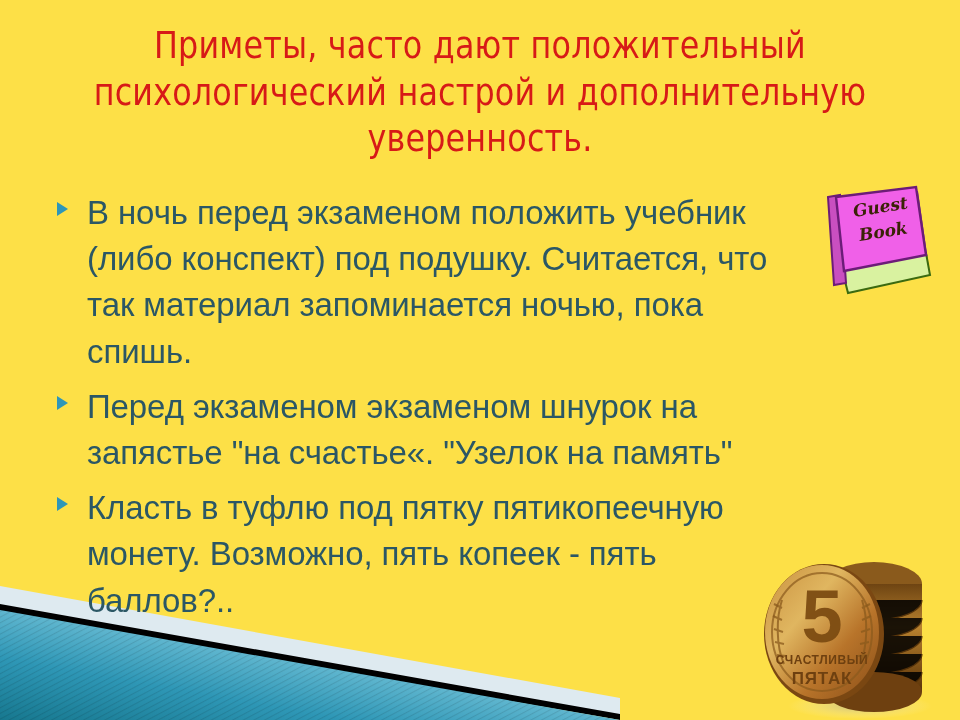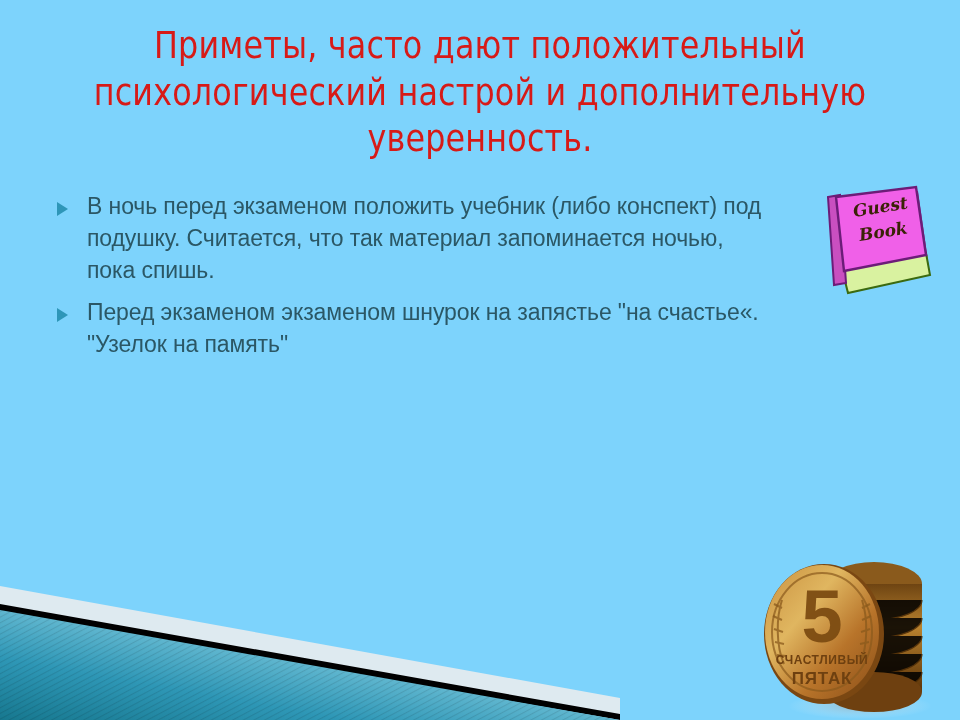--- a/index.html
+++ b/index.html
@@ -8,21 +8,21 @@
     padding: 0;
     background: #ffffff;
   }
   body {
     font-family: "Liberation Sans", "DejaVu Sans", sans-serif;
   }
   #slide {
     position: relative;
     width: 960px;
     height: 720px;
-    background: #7dd3fc;
+    background: #fde047;
     overflow: hidden;
   }
 
   
   .slide-title {
     position: absolute;
     left: 60px;
     top: 22px;
     width: 840px;
     text-align: center;
@@ -47,21 +47,21 @@
     margin: 0;
     padding: 0;
     list-style: none;
     z-index: 5;
   }
   .body-item {
     position: relative;
     padding-left: 32px;
     margin-bottom: 9px;
     color: #2B5765;
-    font-size: 23px;
+    font-size: 33px;
     line-height: 1.40;
     font-family: "Liberation Sans", "DejaVu Sans", sans-serif;
     font-weight: 400;
     letter-spacing: -0.1px;
   }
   .bullet-tri {
     position: absolute;
     left: 2px;
     top: 12px;
     width: 0;
@@ -133,20 +133,24 @@
   <div class="slide-title">Приметы, часто дают положительный психологический настрой и дополнительную уверенность.</div>
 
   <ul class="body-list">
     <li class="body-item">
       <span class="bullet-tri"></span>
       <span>В ночь перед экзаменом положить учебник (либо конспект) под подушку. Считается, что так материал запоминается ночью, пока спишь.</span>
     </li>
     <li class="body-item">
       <span class="bullet-tri"></span>
       <span>Перед экзаменом экзаменом шнурок на запястье "на счастье«. "Узелок на память"</span>
+    </li>
+    <li class="body-item">
+      <span class="bullet-tri"></span>
+      <span>Класть в туфлю под пятку пятикопеечную монету. Возможно, пять копеек - пять баллов?..</span>
     </li>
   </ul>
 
   <svg class="guestbook" viewBox="0 0 132 118">
 
     <polygon points="30,18 112,8 124,92 42,110" fill="#7A2B86"></polygon>
 
     <polygon points="36,86 120,70 124,92 42,110" fill="#D9F2A0" stroke="#3B6A10" stroke-width="2"></polygon>
 
     <polygon points="22,14 34,12 40,100 28,102" fill="#C94FC0" stroke="#6C1C78" stroke-width="2"></polygon>

